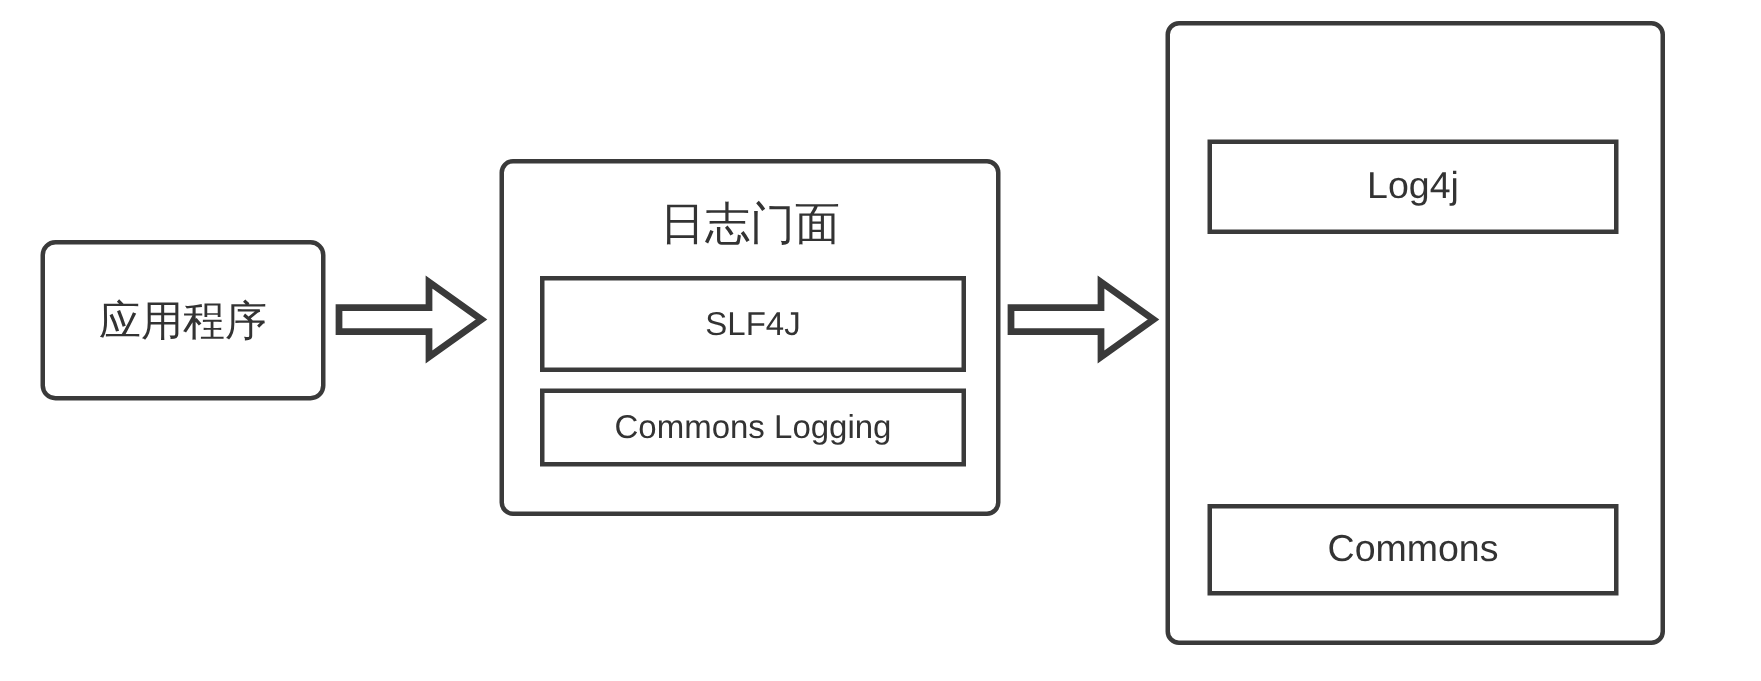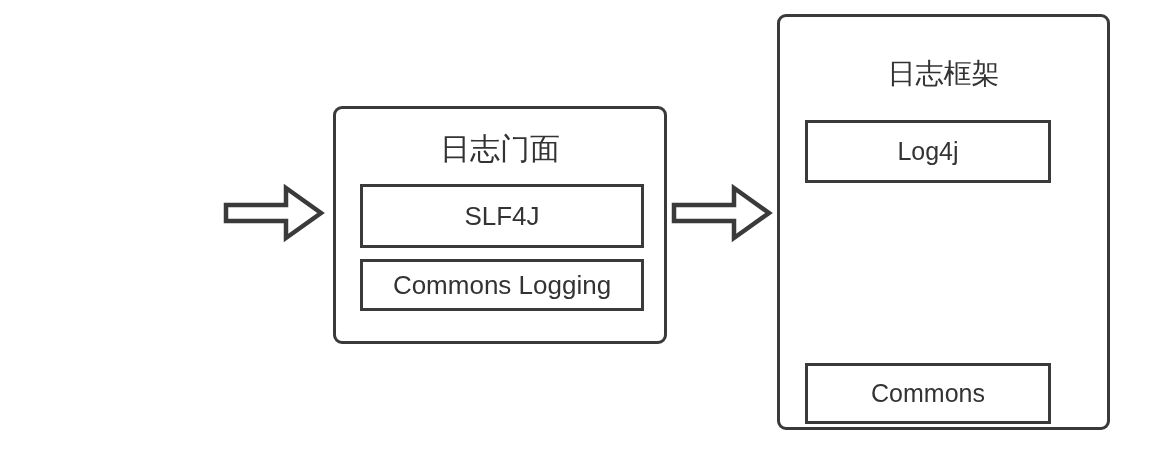--- a/index.html
+++ b/index.html
@@ -55,68 +55,70 @@
   .facade-box .group-title { top: 20px; font-size: 30px; }
   .framework-box .group-title { top: 38px; font-size: 28px; }
   .item {
     position: absolute;
     box-sizing: border-box;
     border: 3px solid #3a3a3a;
     background: #ffffff;
     display: flex;
     align-items: center;
     justify-content: center;
-    font-size: 26px;
+    font-size: 22px;
     color: #333333;
   }
   
   .facade-box .item { left: 24px; width: 284px; }
   .item-slf4j   { top: 75px;  height: 64px; }
   .item-commons { top: 150px; height: 52px; }
   
-  .framework-box .item { left: 25px; width: 246px; font-size: 25px; margin-top: 27px; }
+  .framework-box .item { left: 25px; width: 274px; font-size: 25px; }
   .item-log4j   { top: 76px;  height: 63px; }
   .item-log4j2  { top: 154px; height: 63px; }
   .item-jul     { top: 238px; height: 61px; }
   .item-logback { top: 319px; height: 61px; }
 
   .arrow {
     position: absolute;
     width: 104px;
     height: 64px;
   }
   .arrow-1 { left: 222px; top: 181px; }
   .arrow-2 { left: 670px; top: 181px; }
 </style>
 </head>
 <body>
 
 <div class="canvas">
 
+  <div class="node rounded app-box">
+    <span>应用程序</span>
+  </div>
 
   <svg class="arrow arrow-1" viewBox="0 0 104 64">
     <polygon points="4,24 64,24 64,7 99,32 64,57 64,40 4,40" fill="#ffffff" stroke="#3a3a3a" stroke-width="4.5" stroke-linejoin="miter"></polygon>
   </svg>
 
   <div class="group facade-box">
     <div class="group-title">日志门面</div>
     <div class="item item-slf4j">
       <span>SLF4J</span>
     </div>
     <div class="item item-commons">
       <span>Commons Logging</span>
     </div>
   </div>
 
   <svg class="arrow arrow-2" viewBox="0 0 104 64">
     <polygon points="4,24 64,24 64,7 99,32 64,57 64,40 4,40" fill="#ffffff" stroke="#3a3a3a" stroke-width="4.5" stroke-linejoin="miter"></polygon>
   </svg>
 
   <div class="group framework-box">
-    <div class="group-title">日志框架</div>
     <div class="item item-log4j">
       <span>Log4j</span>
     </div>
     <div class="item item-logback">
       <span>Commons</span>
     </div>
   </div>
 
 </div>
 

